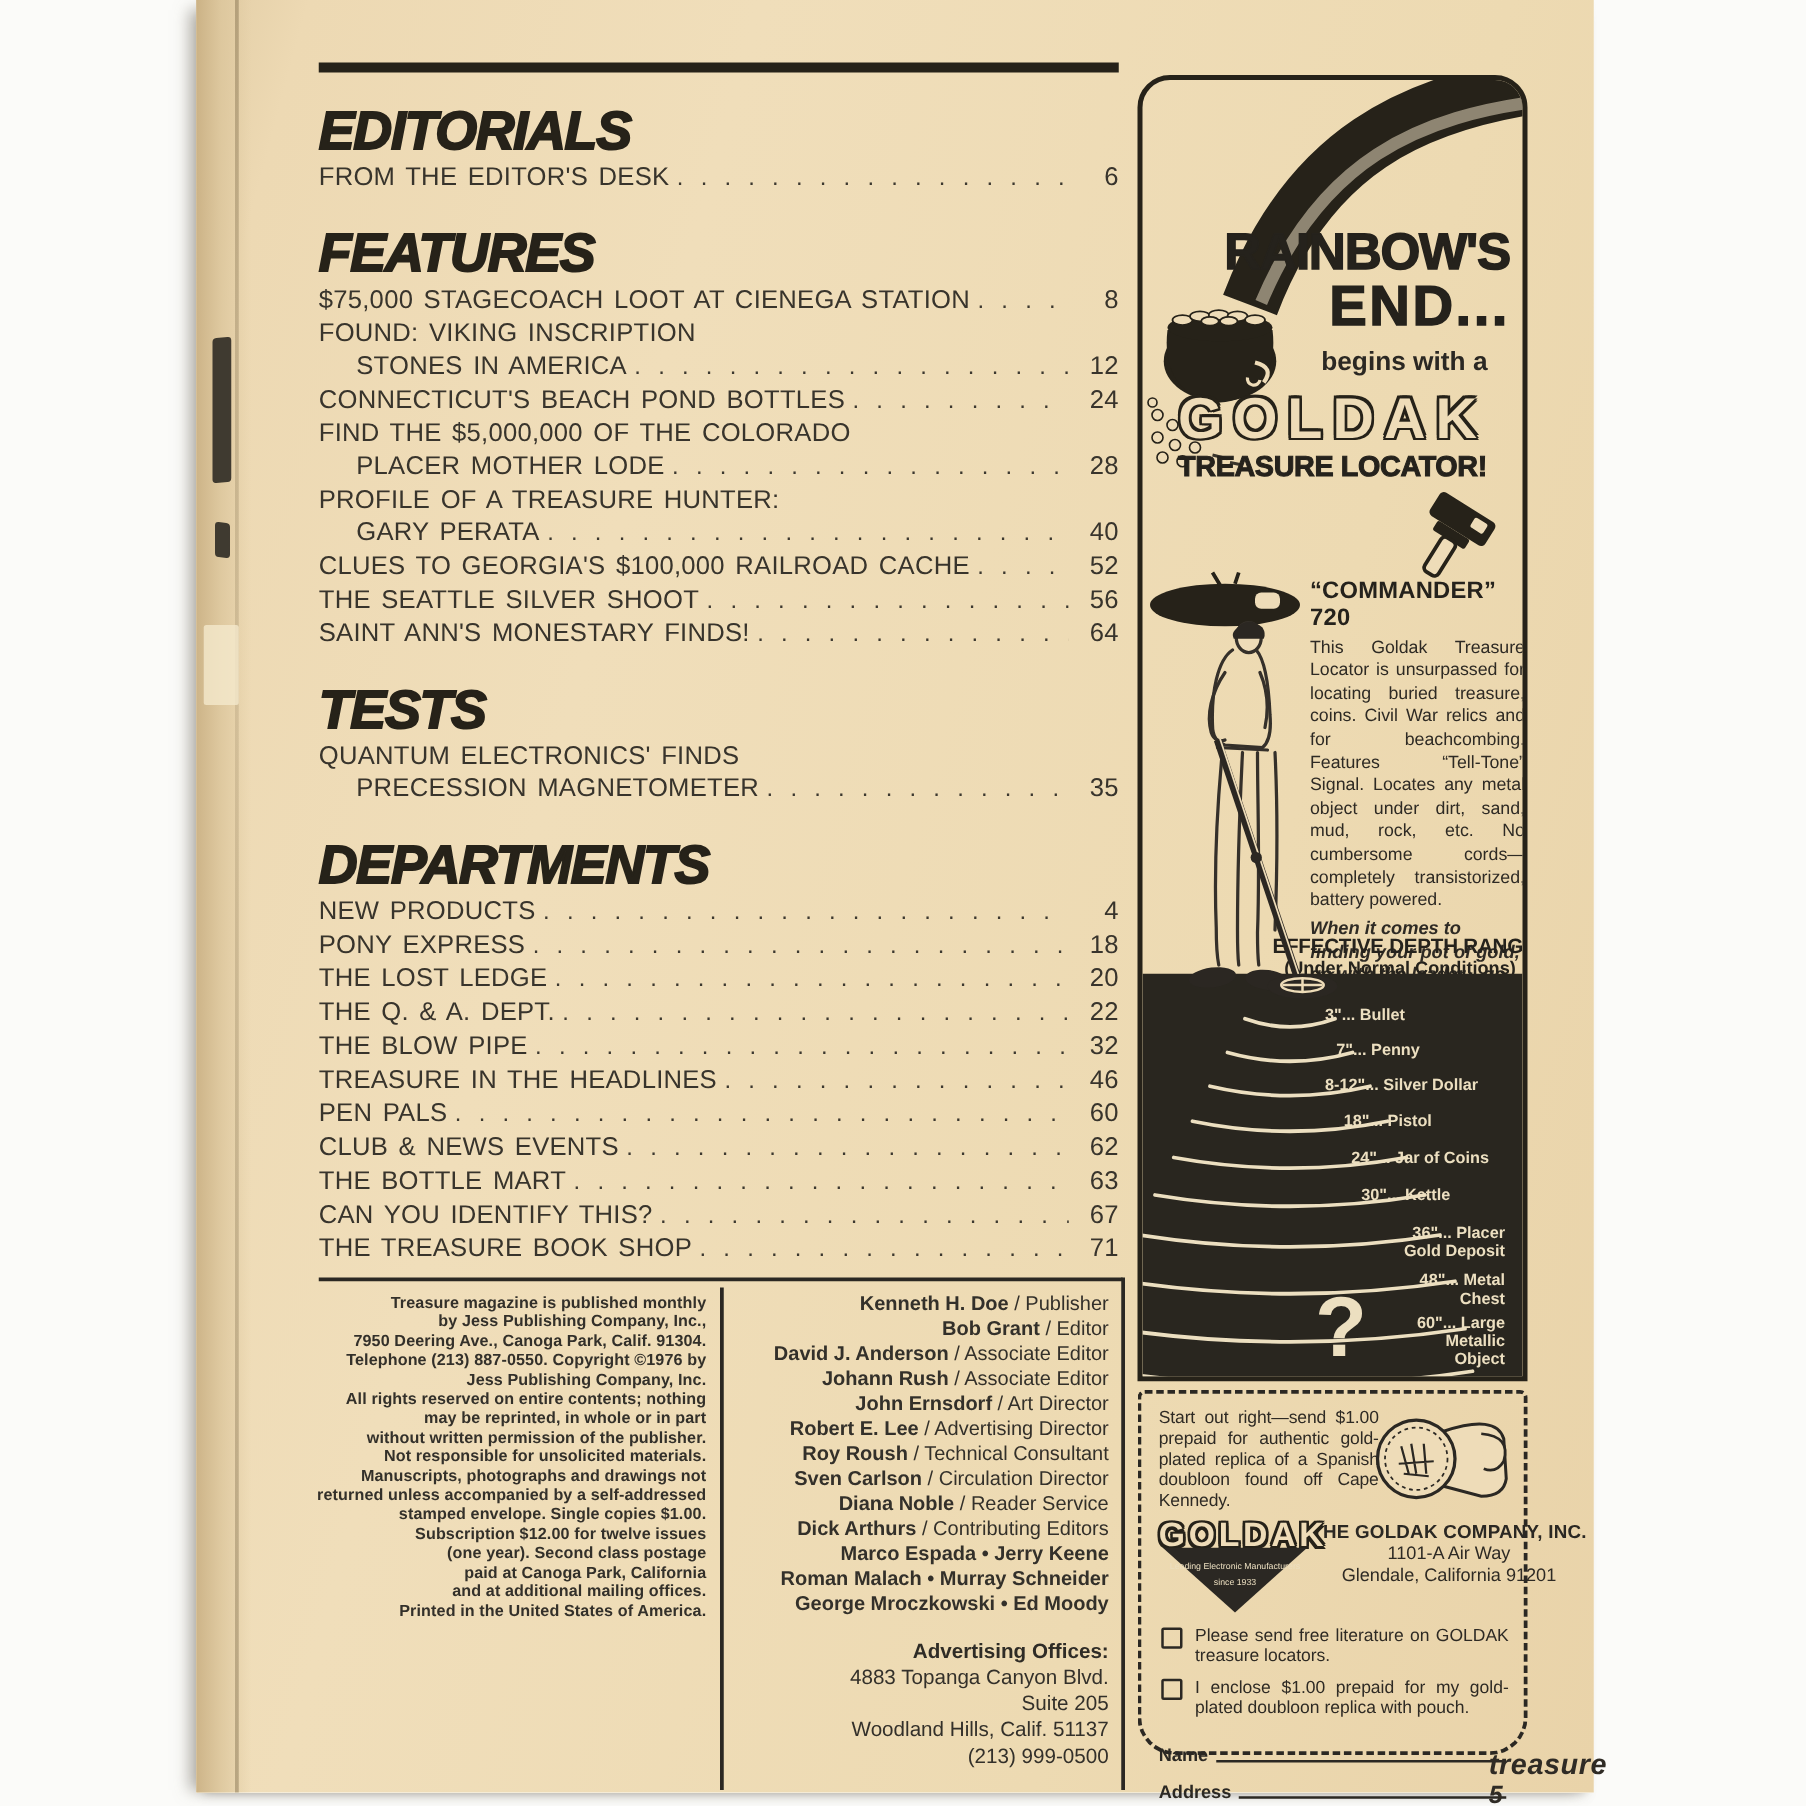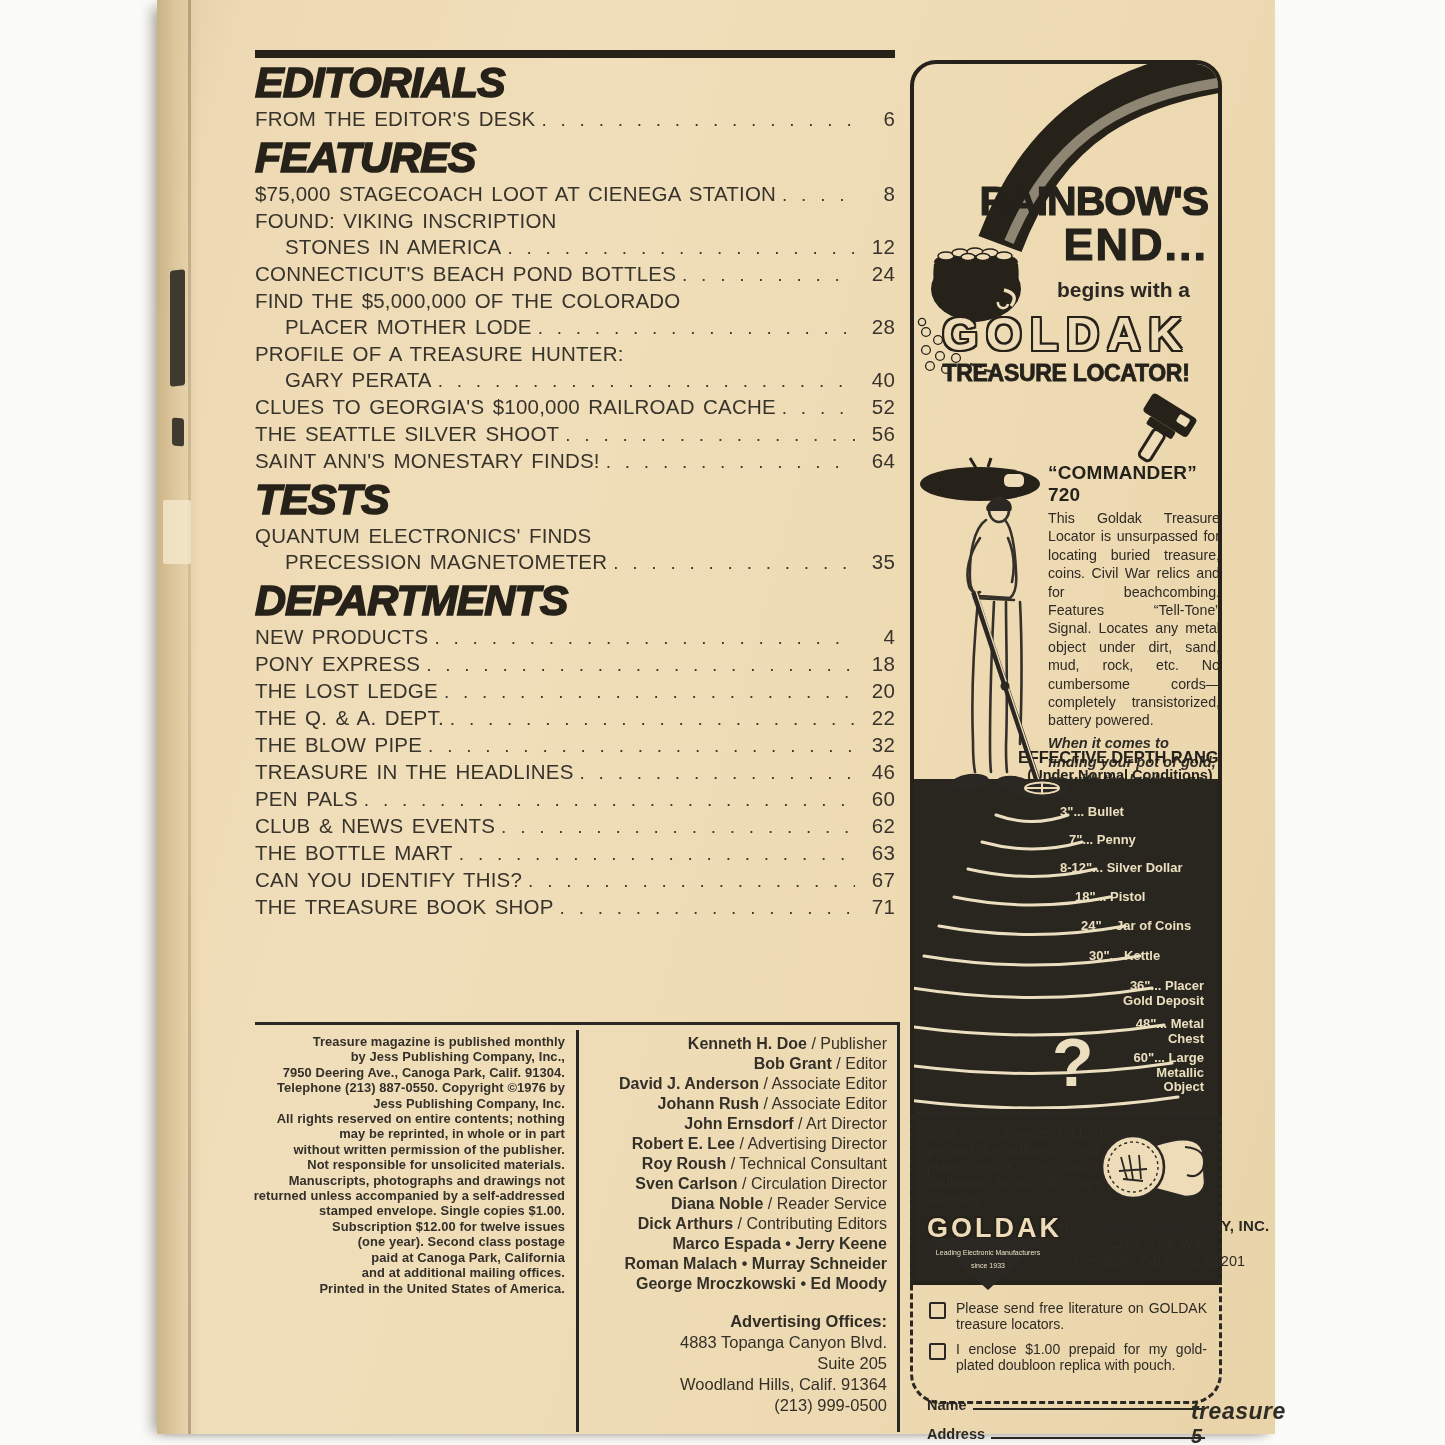--- a/index.html
+++ b/index.html
@@ -31,21 +31,21 @@
   .mag-title{
     font-size:90px;line-height:92px;font-weight:700;font-style:italic;
     letter-spacing:-6px;color:#262219;-webkit-text-stroke:2.5px #262219;
     transform:scaleY(1.02);margin-left:-4px;
   }
   .issue{font-size:19px;font-weight:700;letter-spacing:.5px;color:#2e2a24;margin-left:14px;padding-bottom:16px;white-space:nowrap;}
   .title-rule{height:8px;background:#262219;margin-top:0px;}
   .toc-heading{
     font-size:43px;line-height:48px;font-weight:700;font-style:italic;
     letter-spacing:-1px;color:#262219;-webkit-text-stroke:1.6px #262219;
-    margin-top:0;
+    margin-top:23px;
   }
   .toc-row{display:flex;align-items:baseline;font-size:20.5px;line-height:26px;color:#38342c;letter-spacing:.2px;word-spacing:2.5px;}
   .toc-text{white-space:nowrap;}
   .toc-text.indent{padding-left:30px;}
   .leader{flex:1;overflow:hidden;white-space:nowrap;margin:0 6px;color:#3c382f;}
   .leader::after{content:". . . . . . . . . . . . . . . . . . . . . . . . . . . . . . . . . . . . . . . . . . . . . . . . . . . .";letter-spacing:3px;font-size:19px;}
   .toc-page{width:34px;text-align:right;flex:0 0 auto;}
 
   
   .h-rule{position:absolute;left:98px;top:1022px;width:643px;height:3px;background:#2b2823;}
@@ -59,21 +59,21 @@
   .staff-col{position:absolute;left:426px;top:1034px;width:304px;text-align:right;}
   .staff-line{font-size:16px;line-height:20px;color:#33302a;white-space:nowrap;}
   .staff-name{font-weight:700;}
   .staff-extra{font-size:16px;line-height:20px;font-weight:700;color:#33302a;white-space:nowrap;}
   .adv-block{margin-top:17px;}
   .adv-heading{font-size:16.5px;line-height:21px;font-weight:700;color:#2f2c26;}
   .adv-line{font-size:16.5px;line-height:21px;color:#33302a;}
 
   
   .ad-box{
-    position:absolute;left:753px;top:60px;width:312px;height:1225px;
+    position:absolute;left:753px;top:60px;width:312px;height:1045px;
     border:4px solid #262219;border-radius:26px 26px 0 0;
     overflow:hidden;box-sizing:border-box;
   }
   .rainbow-svg{position:absolute;left:0;top:0;}
   .ad-headline{position:absolute;top:116px;right:10px;text-align:right;color:#25221c;}
   .ad-headline .l1{font-size:41px;line-height:42px;font-weight:700;letter-spacing:-1px;-webkit-text-stroke:1.2px #25221c;}
   .ad-headline .l2{font-size:45px;line-height:46px;font-weight:700;letter-spacing:2px;-webkit-text-stroke:1.2px #25221c;}
   .ad-tagline{position:absolute;top:214px;right:28px;font-size:21px;font-weight:700;color:#2b2823;}
   .outline-text{
     color:#eedcb8;
@@ -311,21 +311,21 @@
     <div>
         <div class="staff-extra">Marco Espada  •  Jerry Keene</div>
         <div class="staff-extra">Roman Malach  •  Murray Schneider</div>
         <div class="staff-extra">George Mroczkowski  •  Ed Moody</div>
       </div>
     <div class="adv-block">
       <div class="adv-heading">Advertising Offices:</div>
       <div>
           <div class="adv-line">4883 Topanga Canyon Blvd.</div>
           <div class="adv-line">Suite 205</div>
-          <div class="adv-line">Woodland Hills, Calif. 91364</div>
+          <div class="adv-line">Woodland Hills, Calif. 51137</div>
           <div class="adv-line">(213) 999-0500</div>
         </div>
     </div>
   </div>
 
   <div class="ad-box">
     <svg class="rainbow-svg" width="312" height="340" viewBox="0 0 312 340">
       <path d="M 330 2 C 215 16 132 58 86 180" fill="none" stroke="#262219" stroke-width="46"></path>
       <path d="M 326 16 C 218 28 142 66 95 178" fill="none" stroke="#8e8572" stroke-width="10"></path>
 

